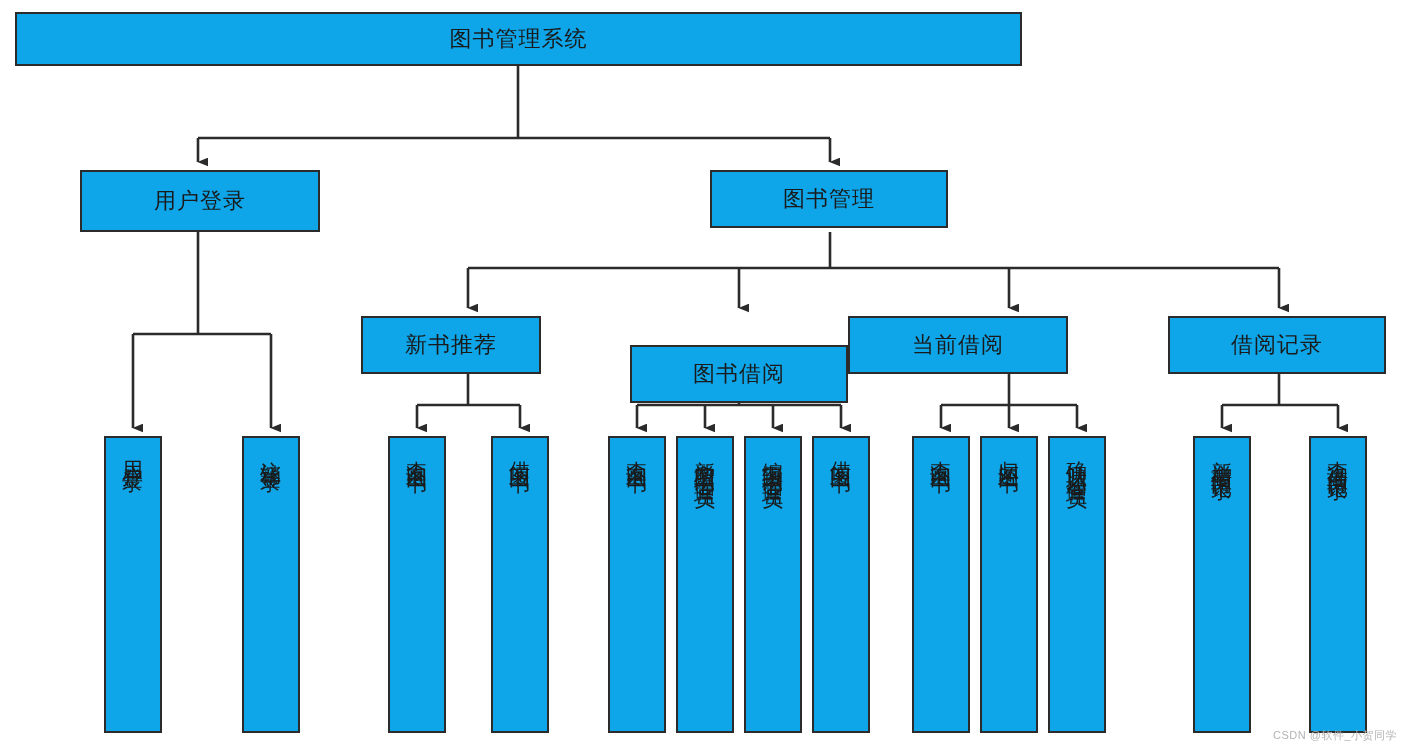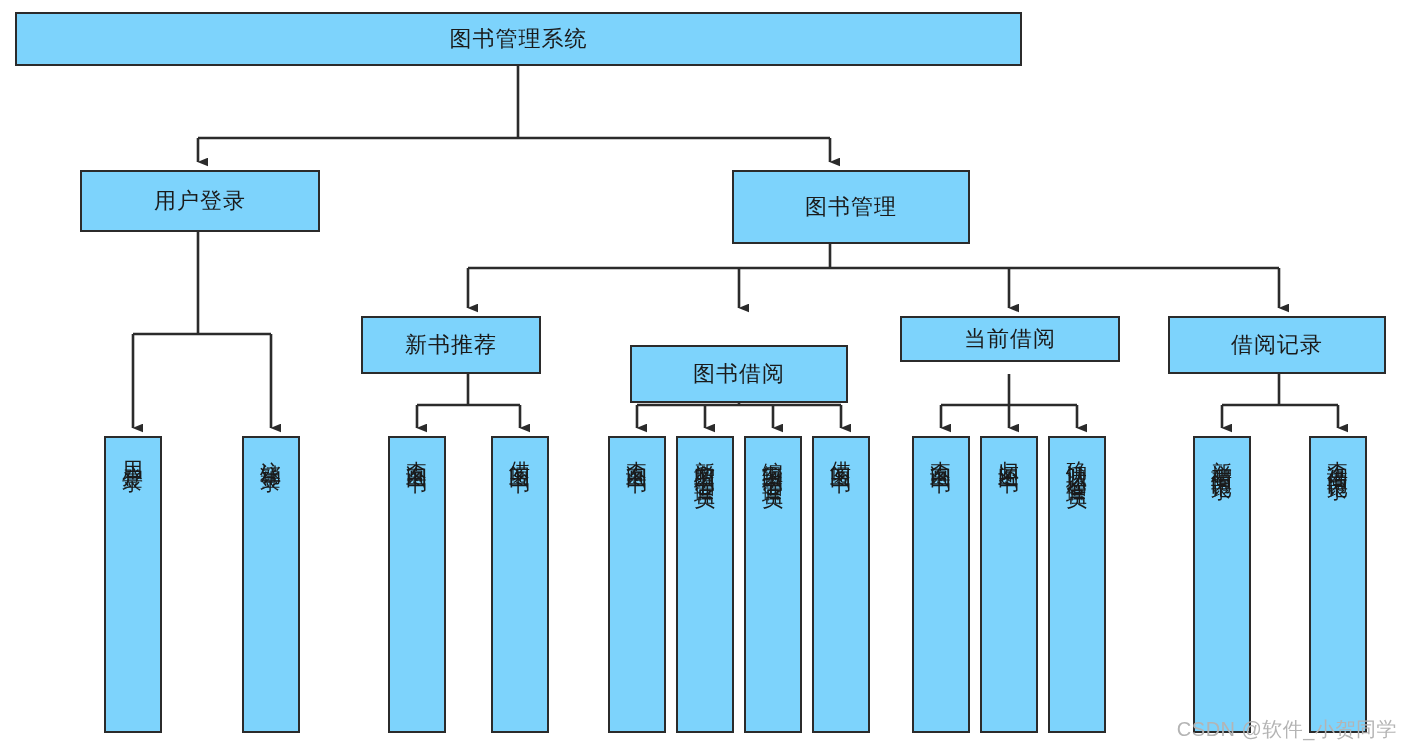--- a/index.html
+++ b/index.html
@@ -22,21 +22,21 @@
     position: absolute;
     left: 0;
     top: 0;
     width: 1405px;
     height: 747px;
     pointer-events: none;
   }
   .node-box {
     position: absolute;
     box-sizing: border-box;
-    background: #7dd3fc;
+    background: #0ea5e9;
     border: 2.5px solid #2b2b2b;
     display: flex;
     align-items: center;
     justify-content: center;
     color: #1a1a1a;
   }
   .node-label {
     font-size: 22px;
     line-height: 1.25;
     letter-spacing: 1px;
@@ -57,21 +57,21 @@
     text-orientation: upright;
     letter-spacing: 4px;
     font-size: 21px;
     white-space: nowrap;
     line-height: 1;
   }
   #watermark {
     position: absolute;
     right: 8px;
     bottom: 4px;
-    font-size: 20px;
+    font-size: 11px;
     color: #b4b4b4;
     letter-spacing: 0.5px;
     white-space: nowrap;
     user-select: none;
   }
 </style>
 </head>
 <body>
 
 <div id="diagram-root">
@@ -130,33 +130,33 @@
   </svg>
 
   <div class="node-box node-horizontal" style="left:15px; top:12px; width:1007px; height:54px;">
     <span class="node-label">图书管理系统</span>
   </div>
 
   <div class="node-box node-horizontal" style="left:80px; top:170px; width:240px; height:62px;">
     <span class="node-label">用户登录</span>
   </div>
 
-  <div class="node-box node-horizontal" style="left:732px; top:170px; width:238px; height:74px;">
+  <div class="node-box node-horizontal" style="left:710px; top:170px; width:238px; height:58px;">
     <span class="node-label">图书管理</span>
   </div>
 
   <div class="node-box node-horizontal" style="left:361px; top:316px; width:180px; height:58px;">
     <span class="node-label">新书推荐</span>
   </div>
 
   <div class="node-box node-horizontal" style="left:630px; top:316px; width:218px; height:58px;margin-top:29px;">
     <span class="node-label">图书借阅</span>
   </div>
 
-  <div class="node-box node-horizontal" style="left:900px; top:316px; width:220px; height:46px;justify-content:center;">
+  <div class="node-box node-horizontal" style="left:848px; top:316px; width:220px; height:58px;justify-content:center;">
     <span class="node-label">当前借阅</span>
   </div>
 
   <div class="node-box node-horizontal" style="left:1168px; top:316px; width:218px; height:58px;">
     <span class="node-label">借阅记录</span>
   </div>
 
   <div class="node-box node-vertical" style="left:104px; top:436px; width:58px; height:297px;">
     <span class="node-label">用户登录</span>
   </div>

